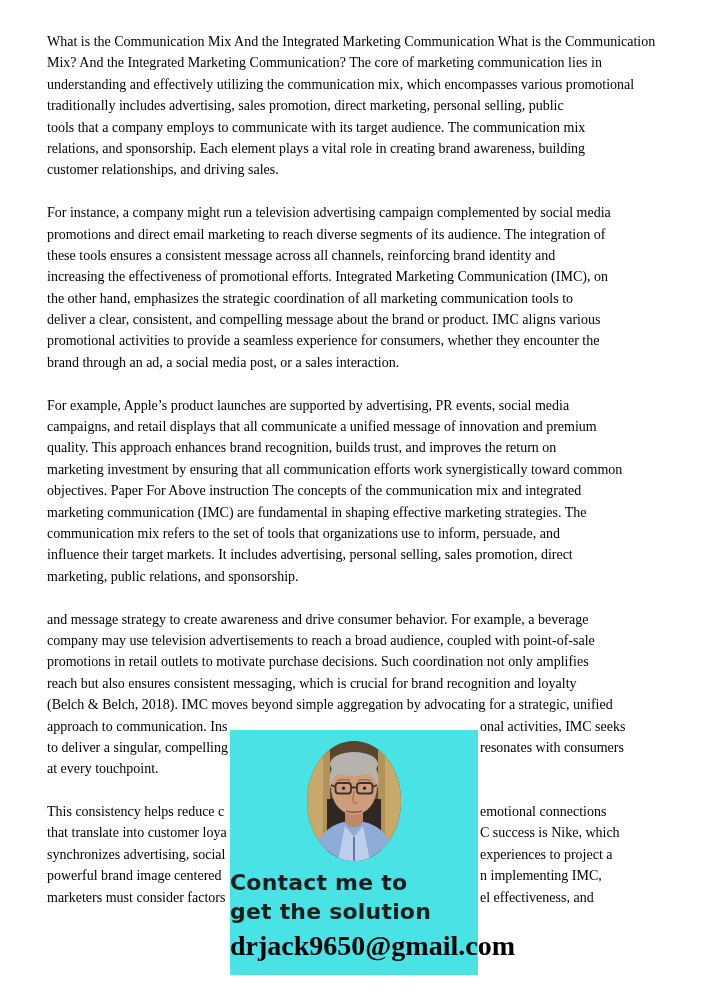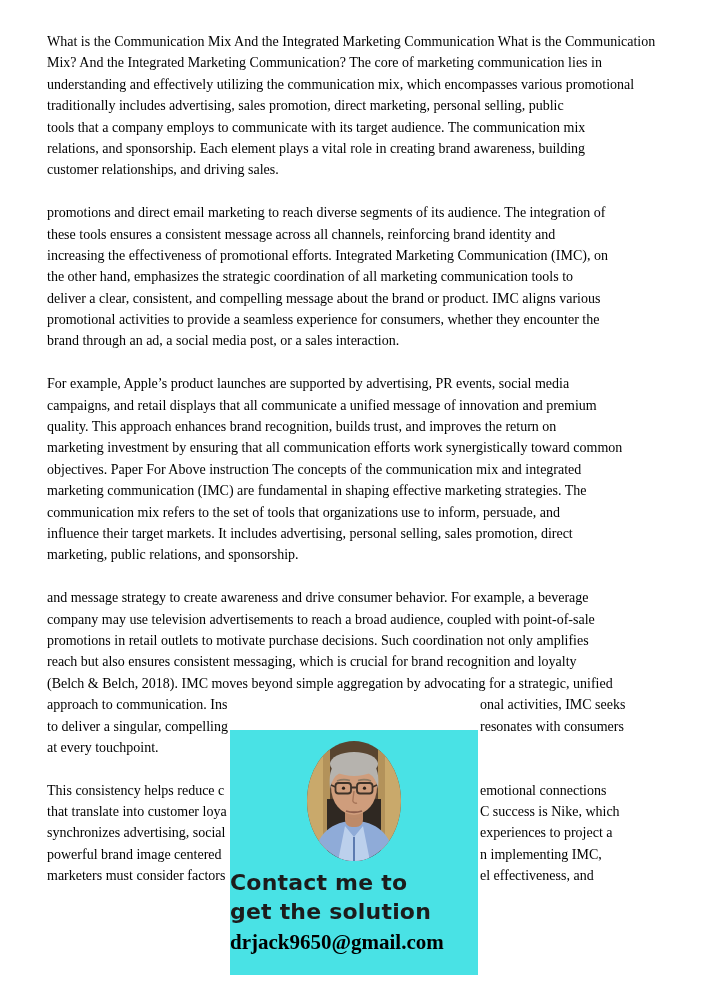--- a/index.html
+++ b/index.html
@@ -18,37 +18,38 @@
     text-align:left;
   }
   .photo{display:block;margin:11px auto 0 auto;}
   .contact{
     font-family:"DejaVu Sans","Liberation Sans",sans-serif;
     font-weight:bold;font-size:22px;line-height:29px;margin-top:7px;
     letter-spacing:0.2px;
   }
   .email{
     font-family:"Liberation Serif","DejaVu Serif",serif;
-    font-weight:bold;font-size:21px;margin-top:4px;
+    font-weight:bold;font-size:28px;margin-top:4px;
   }
 </style>
 </head>
 <body style="background: rgb(255, 255, 255); color: rgb(0, 0, 0);">
 
 <div class="doc" id="doc">
     <div class="para">
       <div class="line"><span>What is the Communication Mix And the Integrated Marketing Communication What is the Communication</span></div>
       <div class="line"><span>Mix? And the Integrated Marketing Communication? The core of marketing communication lies in</span></div>
       <div class="line"><span>understanding and effectively utilizing the communication mix, which encompasses various promotional</span></div>
       <div class="line"><span>traditionally includes advertising, sales promotion, direct marketing, personal selling, public</span></div>
       <div class="line"><span>tools that a company employs to communicate with its target audience. The communication mix</span></div>
       <div class="line"><span>relations, and sponsorship. Each element plays a vital role in creating brand awareness, building</span></div>
       <div class="line"><span>customer relationships, and driving sales.</span></div>
     </div>
     <div class="para">
+      <div class="line"><span>For instance, a company might run a television advertising campaign complemented by social media</span></div>
       <div class="line"><span>promotions and direct email marketing to reach diverse segments of its audience. The integration of</span></div>
       <div class="line"><span>these tools ensures a consistent message across all channels, reinforcing brand identity and</span></div>
       <div class="line"><span>increasing the effectiveness of promotional efforts. Integrated Marketing Communication (IMC), on</span></div>
       <div class="line"><span>the other hand, emphasizes the strategic coordination of all marketing communication tools to</span></div>
       <div class="line"><span>deliver a clear, consistent, and compelling message about the brand or product. IMC aligns various</span></div>
       <div class="line"><span>promotional activities to provide a seamless experience for consumers, whether they encounter the</span></div>
       <div class="line"><span>brand through an ad, a social media post, or a sales interaction.</span></div>
     </div>
     <div class="para">
       <div class="line"><span>For example, Apple’s product launches are supported by advertising, PR events, social media</span></div>

